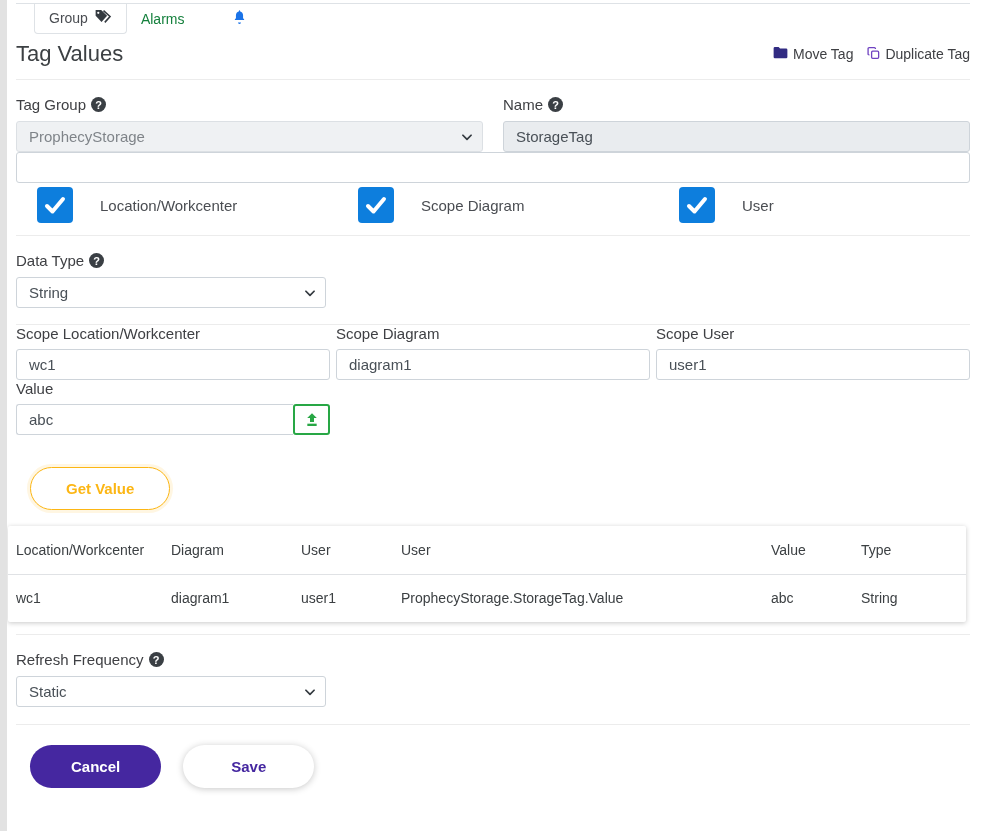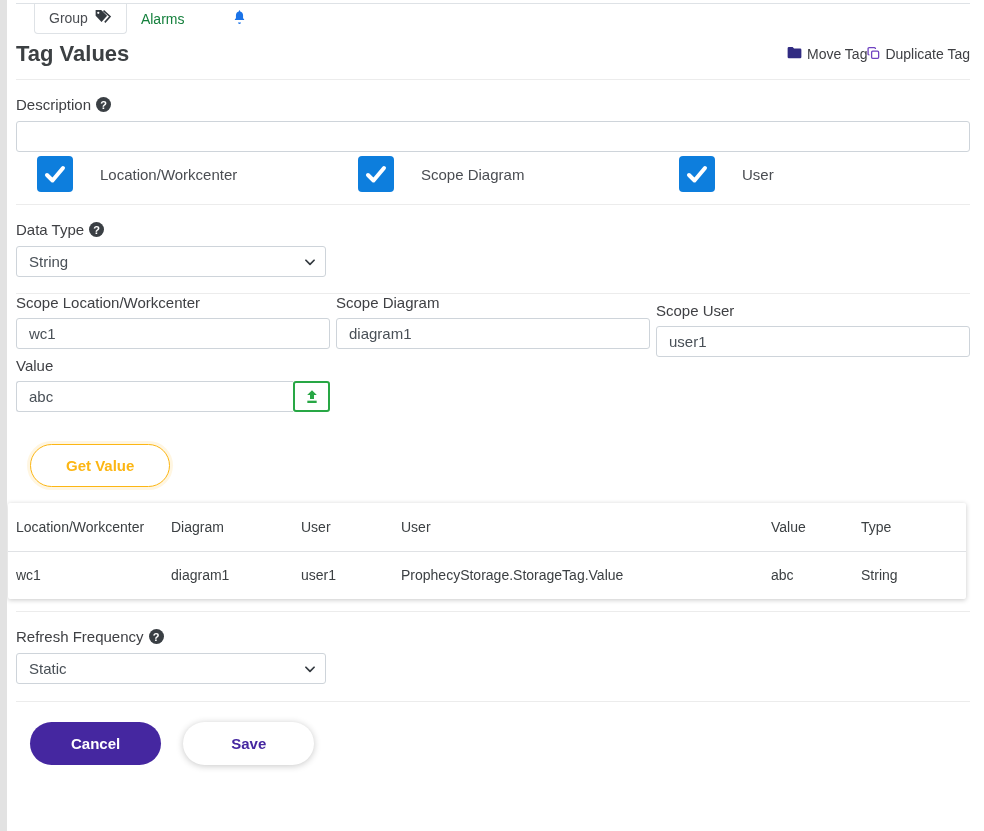--- a/index.html
+++ b/index.html
@@ -22,22 +22,22 @@
   .tabbar { margin-top:3px; border-top:1px solid #dee2e6; display:flex; align-items:flex-start; }
   .tab { display:flex; align-items:center; gap:7px; font-size:14px; padding:5px 14px 6px; cursor:pointer; }
   .tab-active {
     margin-left:18px; background:#fff; color:#4a4d52;
     border:1px solid #dee2e6; border-top:none; border-radius:0 0 4px 4px;
   }
   .tab-link { color:#15803d;gap:48px; }
 
   
   .title-row { display:flex; justify-content:space-between; align-items:center; margin-top:7px; }
-  .page-title { font-size:22px; font-weight:700; color:#3c4043; }
-  .header-actions { display:flex; align-items:center; gap:0; font-size:14px; color:#3f4044; }
+  .page-title { font-size:22px; font-weight:400; color:#3c4043; }
+  .header-actions { display:flex; align-items:center; gap:14px; font-size:14px; color:#3f4044; }
   .header-action { display:flex; align-items:center; gap:5px; cursor:pointer; }
 
   hr.div { border:none; border-top:1px solid #ececec; margin:12px 0 0; }
 
   
   .lbl { display:flex; align-items:center; gap:5px; font-size:15px; color:#3f4044; margin:16px 0 8px; }
   .lbl-plain { font-size:15px; color:#3f4044; margin:14px 0 6px; }
   .qicon {
     width:15px; height:15px; border-radius:50%; background:#3a3f44; color:#fff;
     display:inline-flex; align-items:center; justify-content:center;
@@ -157,26 +157,45 @@
           </svg>
         </span>
         <span>Duplicate Tag</span>
       </span>
     </div>
   </div>
 
   <hr class="div">
 
   
-
-  
-  <div class="lbl">
-    <span>Description</span>
-    <span class="qicon"></span>
-  </div>
+  <div class="grid-2">
+    <div>
+      <div class="lbl">
+        <span>Tag Group</span>
+        <span class="qicon"></span>
+      </div>
+      <div class="select-wrap">
+        <select class="field disabled-field" disabled="">
+          <option>ProphecyStorage</option>
+        </select>
+        <svg class="chev" width="14" height="14" viewBox="0 0 24 24" fill="none" stroke="#343a40" stroke-width="3" stroke-linecap="round" stroke-linejoin="round">
+            <path d="M5 9l7 7 7-7"></path>
+          </svg>
+      </div>
+    </div>
+    <div>
+      <div class="lbl">
+        <span>Name</span>
+        <span class="qicon"></span>
+      </div>
+      <input class="field disabled-field" disabled="" value="StorageTag" style="">
+    </div>
+  </div>
+
+  
   <input class="field" value="" style="">
 
   
   <div class="scope-row">
     <div class="scope-item">
       <span class="checkbox">
         <svg width="24" height="24" viewBox="0 0 24 24" fill="none" stroke="#fff" stroke-width="4" stroke-linecap="round" stroke-linejoin="round">
             <polyline points="4,13 9.5,18.5 20,6"></polyline>
           </svg>
       </span>
@@ -222,21 +241,21 @@
   <div class="grid-4">
     <div>
       <div class="lbl" style="margin-top:0;margin-bottom:7px;">Scope Location/Workcenter</div>
       <input class="field" value="wc1" style="">
     </div>
     <div>
       <div class="lbl" style="margin-top:0;margin-bottom:7px;">Scope Diagram</div>
       <input class="field" value="diagram1" style="">
     </div>
     <div>
-      <div class="lbl" style="margin-top:8px;margin-bottom:7px;">Scope User</div>
+      <div class="lbl" style="margin-top:0;margin-bottom:7px;">Scope User</div>
       <input class="field" value="user1" style="">
     </div>
     <div>
       <div class="lbl" style="margin-top:0;margin-bottom:7px;">Value</div>
       <div class="input-group">
         <input class="field" value="abc" style="">
         <button class="upload-btn">
           <svg width="16" height="16" viewBox="0 0 24 24" fill="#28a745">
             <path d="M9 15h6V9h4.2L12 1.8 4.8 9H9z"></path>
             <path d="M5 17.5h14V21H5z"></path>

